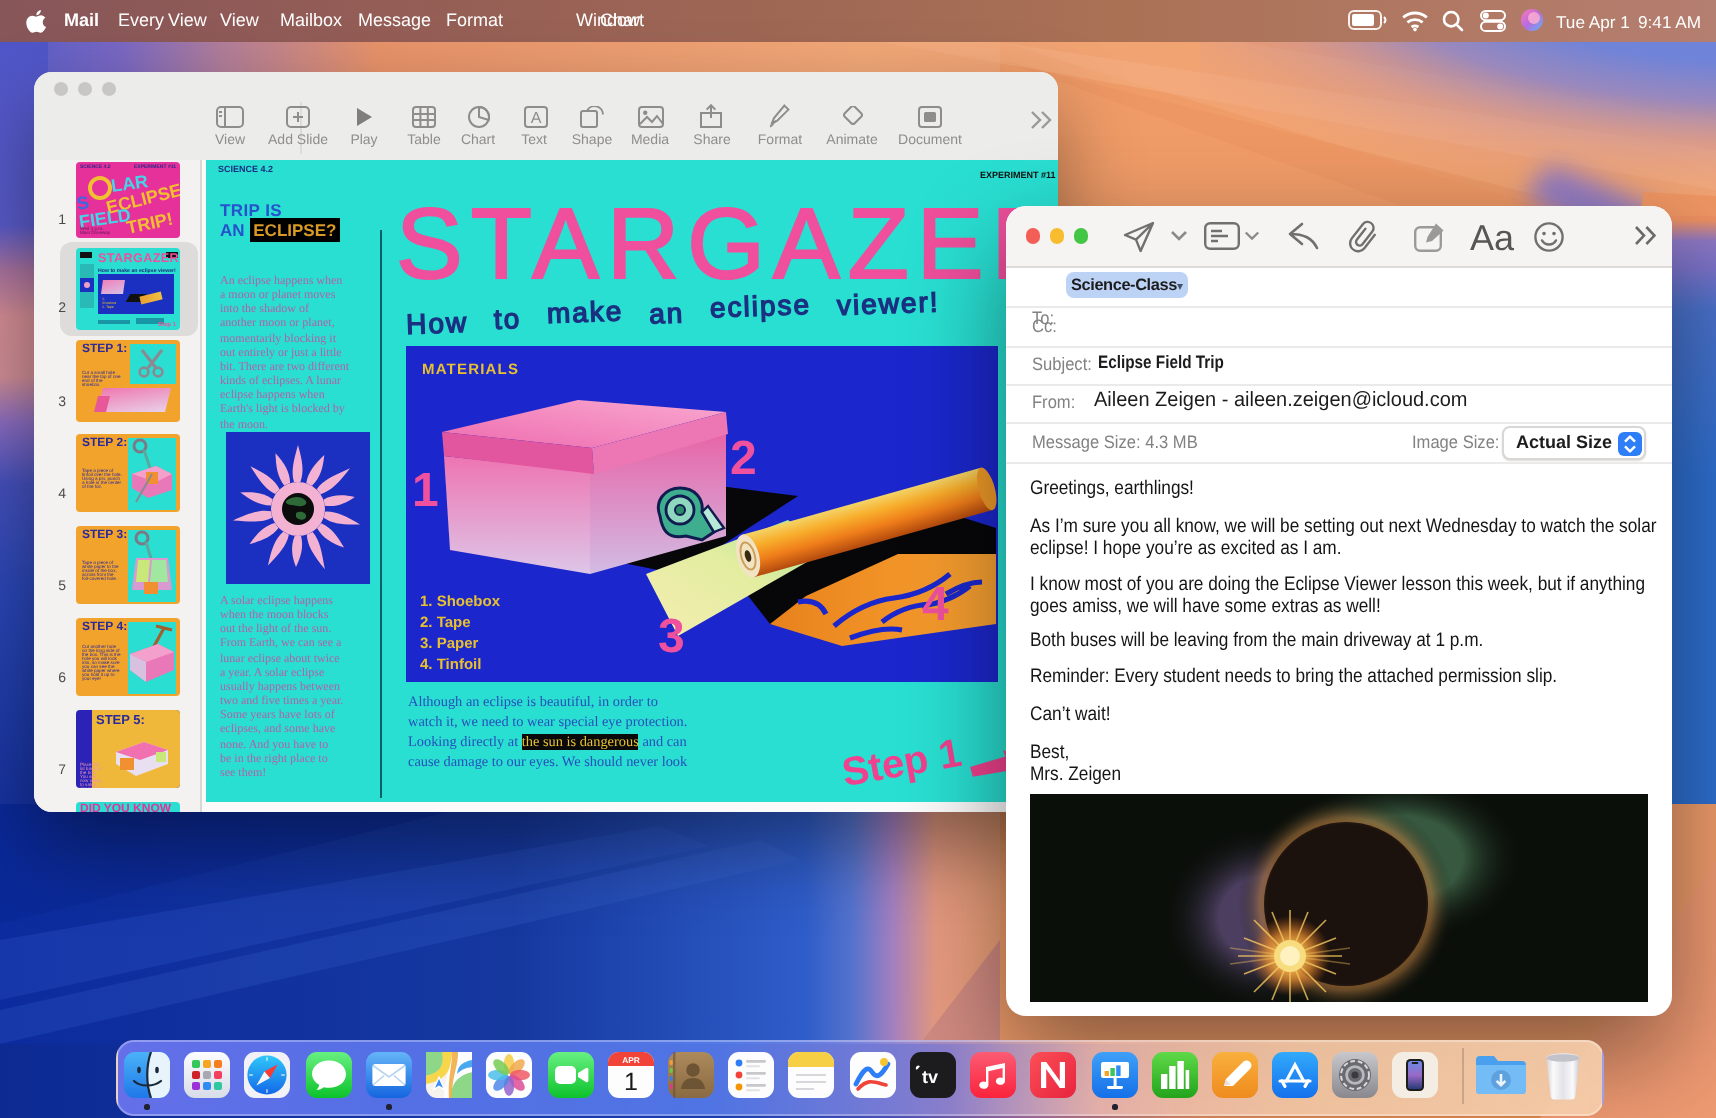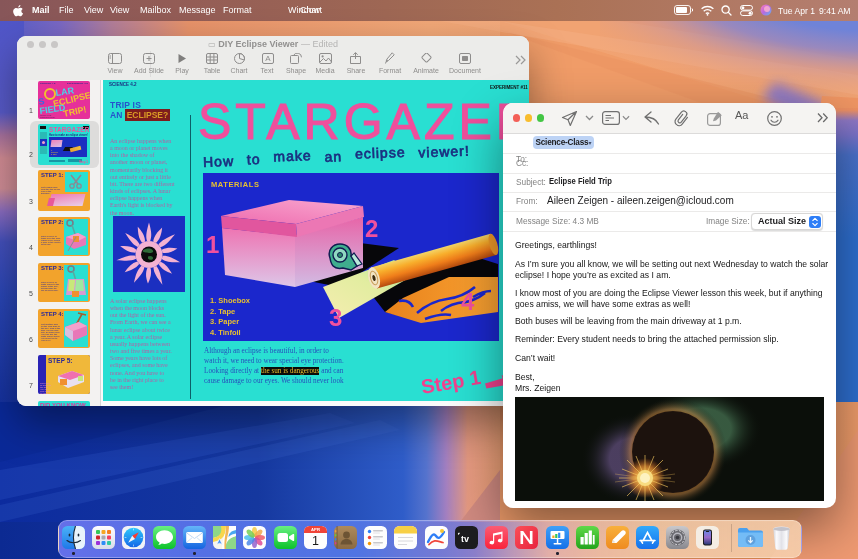--- a/index.html
+++ b/index.html
@@ -122,21 +122,21 @@
   <path d="M 836 300 L 790 559 L 858 559 L 858 300 Z" fill="#2e6fd0" opacity="0"></path>
   <path d="M 858 430 L 770 559 L 858 559 Z" fill="#ef9a72"></path>
 </svg>
 
 <div class="abs" id="menubar" style="left:0;top:0;width:858px;height:21px;background:linear-gradient(90deg,#875659 0%,#935c56 20%,#9e6754 45%,#aa7155 65%,#b07862 82%,#b47e70 100%);color:#fff;">
   <svg class="abs" style="left:13px;top:5px" width="11" height="12" viewBox="0 0 24 28">
     <path fill="#fff" d="M12.1 7.9c-1.9 0-3.9-1.1-5.5-1.1-2.3 0-4.6 1.4-5.9 3.5-2.5 3.9-.7 9.7 1.7 12.9 1.2 1.6 2.6 3.3 4.4 3.3 1.8 0 2.5-1.2 4.7-1.2s2.8 1.2 4.7 1.2c1.9 0 3.4-1.8 4.6-3.4.8-1.2 1.2-1.8 1.8-3.2-4.6-1.7-5.4-8.3-.8-10.8-1.4-1.8-3.4-2.9-5.2-2.9-1.6 0-3 1.1-4.5 1.1z"></path>
     <path fill="#fff" d="M16.4 0c.2 1.5-.4 3-1.3 4.1-.9 1.1-2.4 2-3.8 1.9-.2-1.4.5-2.9 1.4-3.9C13.6 1.1 15.1.2 16.4 0z"></path>
   </svg>
   <div class="abs" style="left:32px;top:5px;font-size:9px;font-weight:bold;">Mail</div>
-  <div class="abs" style="left:59px;top:5px;font-size:9px;">File</div>
+  <div class="abs" style="left:59px;top:5px;font-size:9px;">Every</div>
   <div class="abs" style="left:84px;top:5px;font-size:9px;">View</div>
   <div class="abs" style="left:110px;top:5px;font-size:9px;">View</div>
   <div class="abs" style="left:140px;top:5px;font-size:9px;">Mailbox</div>
   <div class="abs" style="left:179px;top:5px;font-size:9px;">Message</div>
   <div class="abs" style="left:223px;top:5px;font-size:9px;">Format</div>
   <div class="abs" style="left:260px;top:5px;font-size:9px;margin-left:28px;">Window</div>
   <div class="abs" style="left:300px;top:5px;font-size:9px;">Chart</div>
 
   <svg class="abs" style="left:674px;top:5px" width="20" height="11" viewBox="0 0 20 11">
     <rect x="0.5" y="0.5" width="16" height="9" rx="2.5" fill="none" stroke="#fff" stroke-opacity="0.9"></rect>
@@ -173,21 +173,20 @@
   <div class="abs" style="left:778px;top:5.5px;font-size:8.6px;">Tue Apr 1</div>
   <div class="abs" style="left:819px;top:5.5px;font-size:8.6px;">9:41 AM</div>
 </div>
 
 <div class="abs" id="keynote" style="left:17px;top:36px;width:512px;height:370px;border-radius:9px;background:#ececeb;box-shadow:0 18px 40px rgba(0,0,0,0.4);overflow:hidden;">
 
   <div class="abs" style="left:0;top:0;width:512px;height:44px;background:#ececea;border-bottom:1px solid #d5d4d3;">
     <div class="abs" style="left:10px;top:5px;width:7px;height:7px;border-radius:50%;background:#c9c7c6;"></div>
     <div class="abs" style="left:22px;top:5px;width:7px;height:7px;border-radius:50%;background:#c9c7c6;"></div>
     <div class="abs" style="left:34px;top:5px;width:7px;height:7px;border-radius:50%;background:#c9c7c6;"></div>
-    <div class="abs" style="left:0;top:3px;width:512px;text-align:center;font-size:9px;color:#9a9a9a;"><span style="color:#aaa9a8;font-size:8px;">▭</span> <span style="font-weight:bold;color:#929190">DIY Eclipse Viewer</span> <span style="color:#b5b4b3">— Edited</span></div>
   </div>
 
   <div id="ktoolbar" style="position:absolute;left:0;top:13px;width:512px;height:31px;color:#8e8d8c;font-size:7px;">
     <svg class="abs" style="left:91px;top:4px" width="14" height="11" viewBox="0 0 14 11">
         <rect x="0.5" y="0.5" width="13" height="10" rx="2" fill="none" stroke="#8e8d8c"></rect>
         <line x1="4.5" y1="1" x2="4.5" y2="10" stroke="#8e8d8c"></line>
         <line x1="1.5" y1="3" x2="3" y2="3" stroke="#8e8d8c"></line>
         <line x1="1.5" y1="5" x2="3" y2="5" stroke="#8e8d8c"></line>
       </svg>
     <div class="abs" style="left:78px;top:18px;width:40px;text-align:center">View</div>
@@ -372,21 +371,21 @@
     <div class="abs" style="left:21px;top:365px;width:52px;height:8px;border-radius:2px;background:#2adfd2;overflow:hidden;">
       <div class="abs" style="left:2px;top:1px;font-size:6px;font-weight:bold;color:#e6309a;">DID YOU KNOW</div>
     </div>
   </div>
 
   <div class="abs" style="left:84px;top:44px;width:428px;height:326px;background:#fafafa;"></div>
   <div class="abs" id="kslide" style="left:86px;top:44px;width:426px;height:321px;background:#29dfd2;overflow:hidden;">
     <div class="abs" style="left:6px;top:2px;font-size:4.5px;font-weight:bold;color:#1b3080;">SCIENCE 4.2</div>
     <div class="abs" style="left:387px;top:5px;font-size:4.5px;font-weight:bold;color:#111;">EXPERIMENT #11</div>
     <div class="abs" style="left:7px;top:19.5px;font-size:8.5px;font-weight:bold;color:#2653cc;letter-spacing:0.2px;">TRIP IS</div>
-    <div class="abs" style="left:7px;top:30px;font-size:8.5px;font-weight:bold;color:#2653cc;">AN <span style="background:#7f1d1d;color:#d99b25;padding:1px 2px;">ECLIPSE?</span></div>
+    <div class="abs" style="left:7px;top:30px;font-size:8.5px;font-weight:bold;color:#2653cc;">AN <span style="background:#000000;color:#d99b25;padding:1px 2px;">ECLIPSE?</span></div>
     <div class="abs" style="left:7px;top:58px;width:90px;font-size:6px;line-height:7.15px;color:#b162a6;font-family:'Liberation Serif',serif;white-space:nowrap;">An eclipse happens when<br>a moon or planet moves<br>into the shadow of<br>another moon or planet,<br>momentarily blocking it<br>out entirely or just a little<br>bit. There are two different<br>kinds of eclipses. A lunar<br>eclipse happens when<br>Earth's light is blocked by<br>the moon.</div>
     <div class="abs" style="left:10px;top:136px;width:72px;height:76px;background:#1b2fc0;">
       <svg width="72" height="76" viewBox="0 0 72 76">
         <g transform="translate(36,38.5)">
           <g fill="#f4b2d2">
             <path d="M0 -32 C 2.2 -24 3.2 -19 1.2 -13.5 L -2 -13.5 C -3.6 -19 -2.2 -24 0 -32 Z"></path>
             <path d="M0 -30 C 2.2 -24 3.2 -19 1.2 -13.5 L -2 -13.5 C -3.6 -19 -2.2 -24 0 -30 Z" transform="rotate(26)"></path>
             <path d="M0 -33 C 2.2 -24 3.2 -19 1.2 -13.5 L -2 -13.5 C -3.6 -19 -2.2 -24 0 -33 Z" transform="rotate(52)"></path>
             <path d="M0 -29 C 2.2 -24 3.2 -19 1.2 -13.5 L -2 -13.5 C -3.6 -19 -2.2 -24 0 -29 Z" transform="rotate(78)"></path>
             <path d="M0 -32 C 2.2 -24 3.2 -19 1.2 -13.5 L -2 -13.5 C -3.6 -19 -2.2 -24 0 -32 Z" transform="rotate(104)"></path>
@@ -527,21 +526,21 @@
     <svg class="abs" style="left:141px;top:8px" width="16" height="14" viewBox="0 0 16 14">
         <path d="M7 1 L1 6 L7 11 M1 6 C 8 6 12 8 14.5 13" fill="none" stroke="#707070" stroke-width="1.3" stroke-linejoin="round" stroke-linecap="round"></path>
       </svg>
     <svg class="abs" style="left:172px;top:7px;transform:rotate(38deg)" width="13" height="17" viewBox="0 0 13 17">
         <path d="M10.5 4 L10.5 12.5 a4 4 0 0 1 -8 0 L2.5 3.5 a3 3 0 0 1 6 0 L8.5 11.5 a1.8 1.8 0 0 1 -3.6 0 L4.9 4.5" fill="none" stroke="#707070" stroke-width="1.2" stroke-linecap="round"></path>
       </svg>
     <svg class="abs" style="left:204px;top:8px" width="16" height="15" viewBox="0 0 16 15">
         <rect x="0.6" y="2.6" width="12.8" height="11.8" rx="2.5" fill="none" stroke="#9a9a9a" stroke-width="1.2"></rect>
         <path d="M11 0.8 L14.8 4.2 L9 9.5 L6 10.3 L6.8 7.4 Z" fill="#9a9a9a"></path>
       </svg>
-    <div class="abs" style="left:232px;top:6px;font-size:11px;color:#565656;">Aa</div>
+    <div class="abs" style="left:232px;top:6px;font-size:18px;color:#565656;">Aa</div>
     <svg class="abs" style="left:264px;top:8px" width="15" height="15" viewBox="0 0 15 15">
         <circle cx="7.5" cy="7.5" r="6.8" fill="none" stroke="#707070" stroke-width="1.2"></circle>
         <circle cx="5" cy="5.8" r="0.9" fill="#707070"></circle>
         <circle cx="10" cy="5.8" r="0.9" fill="#707070"></circle>
         <path d="M4 9.2 a4 4 0 0 0 7 0" fill="none" stroke="#707070" stroke-width="1.2" stroke-linecap="round"></path>
       </svg>
     <svg class="abs" style="left:314px;top:10px" width="12" height="10" viewBox="0 0 12 10">
         <path d="M1 0.5 L5 4.8 L1 9 M6.2 0.5 L10.2 4.8 L6.2 9" fill="none" stroke="#6a6a6a" stroke-width="1.3"></path>
       </svg>
   </div>

